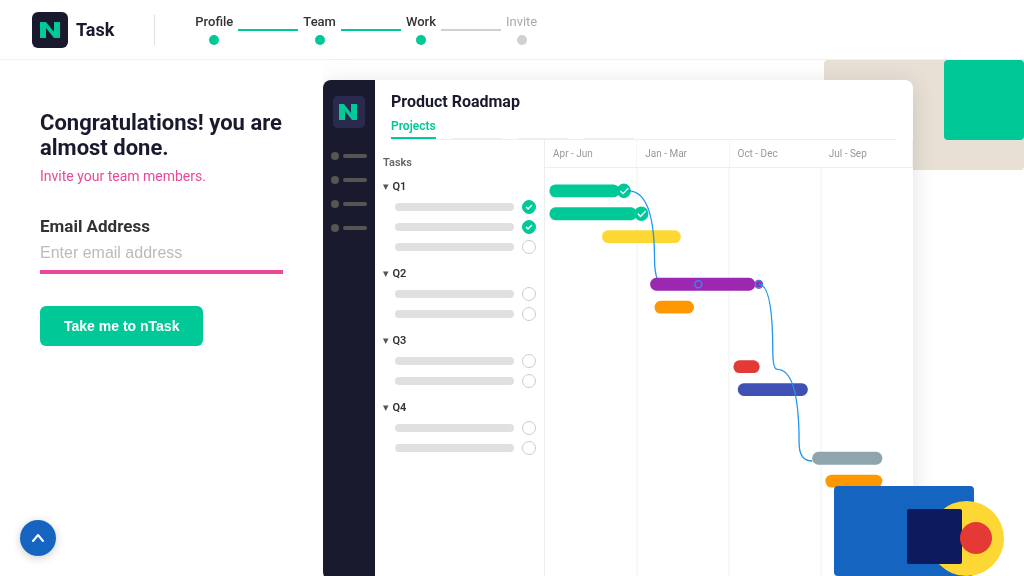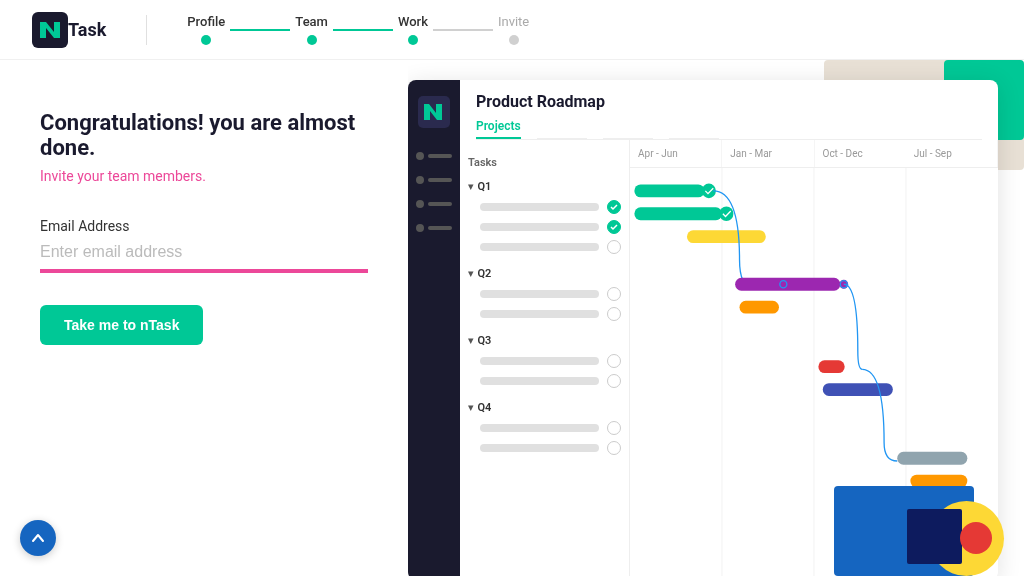--- a/index.html
+++ b/index.html
@@ -20,21 +20,21 @@
       height: 60px;
       border-bottom: 1px solid #f0f0f0;
       position: relative;
       z-index: 10;
       background: #fff;
     }
 
     .logo {
       display: flex;
       align-items: center;
-      gap: 0;
+      gap: 8px;
       margin-right: 40px;
     }
 
     .logo-icon {
       width: 36px;
       height: 36px;
     }
 
     .logo-text {
       font-size: 18px;
@@ -105,41 +105,41 @@
 
     
     .main {
       display: flex;
       height: calc(100% - 60px);
       position: relative;
     }
 
     
     .left-panel {
-      width: 408px;
+      width: 323px;
       padding: 50px 40px;
       flex-shrink: 0;
     }
 
     .congrats-title {
       font-size: 22px;
       font-weight: 700;
       color: #1a1a2e;
       margin-bottom: 8px;
     }
 
     .congrats-sub {
       font-size: 14px;
       color: #ec4899;
       margin-bottom: 32px;
     }
 
     .email-label {
-      font-size: 14px;
-      font-weight: 400;
+      font-size: 17px;
+      font-weight: 700;
       color: #333;
       margin-bottom: 8px;
     }
 
     .email-input {
       width: 100%;
       border: none;
       border-bottom: 4px solid #ec4899;
       padding: 8px 0;
       font-size: 16px;

